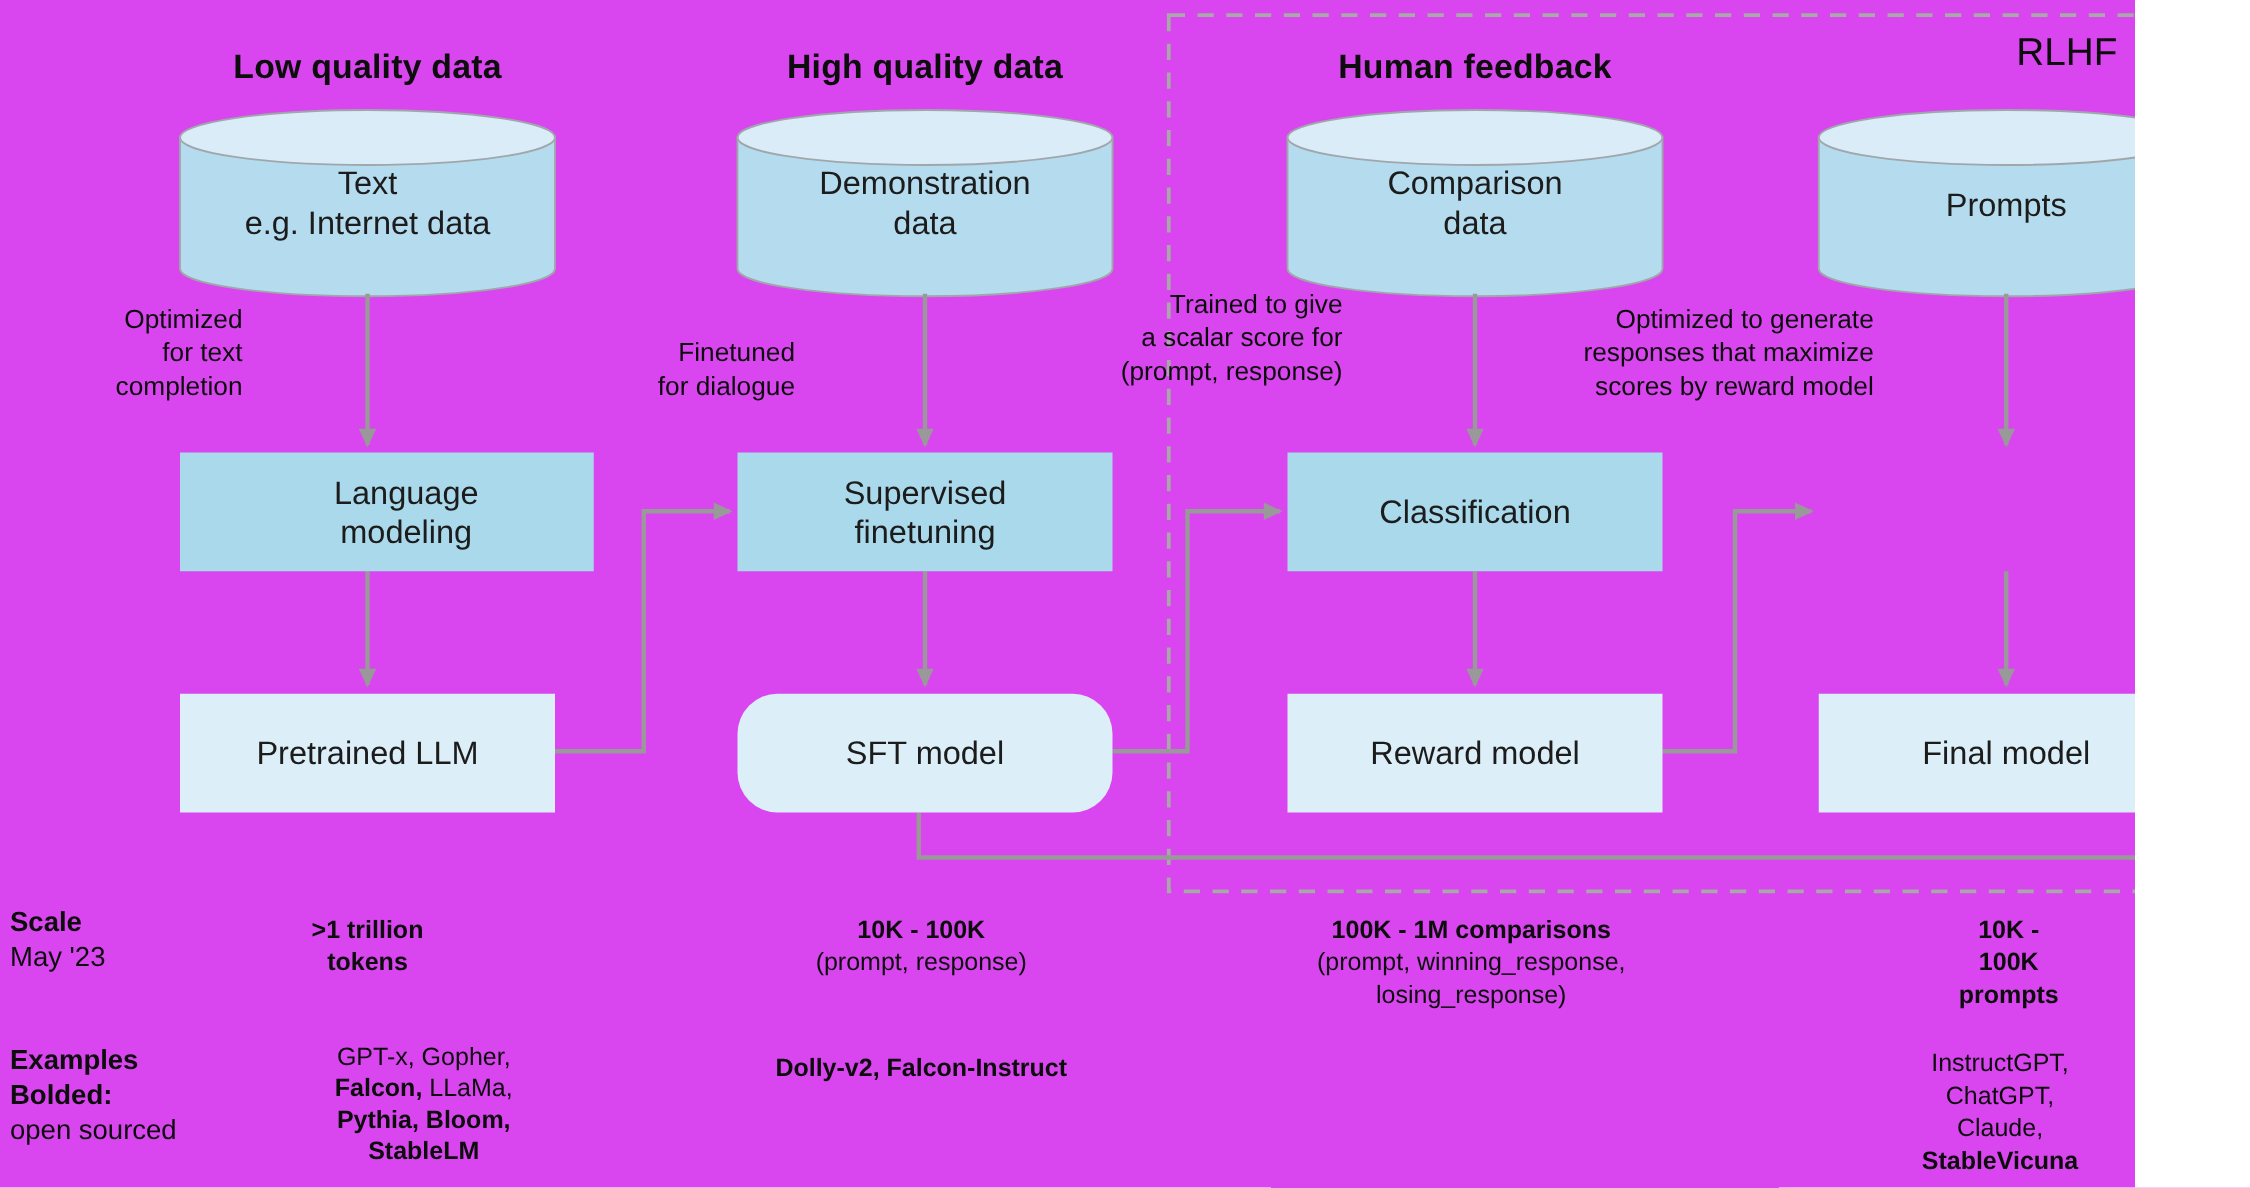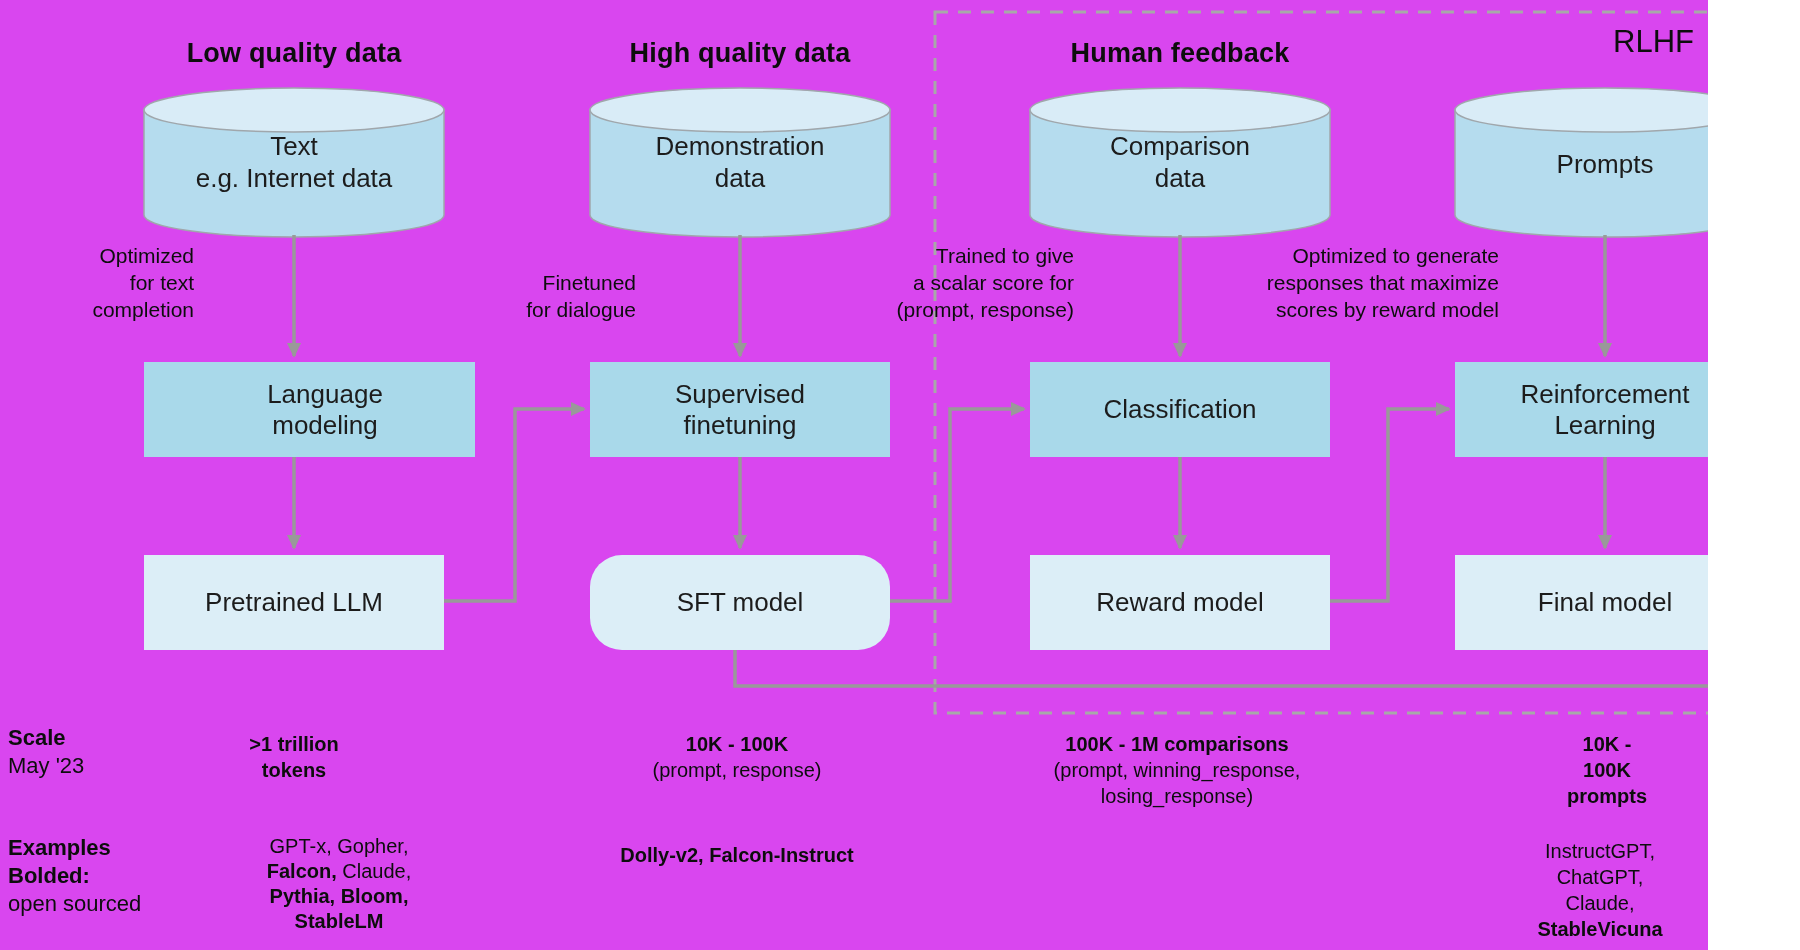--- a/index.html
+++ b/index.html
@@ -96,34 +96,32 @@
 data</div>
   <div class="abs cyl-label" style="left:1180px;top:130px;">Comparison
 data</div>
   <div class="abs cyl-label" style="left:1605px;top:148px;">Prompts</div>
 
   <div class="abs ann" style="right:1514px;top:242px;">Optimized
 for text
 completion</div>
   <div class="abs ann" style="right:1072px;top:269px;">Finetuned
 for dialogue</div>
-  <div class="abs ann" style="right:634px;top:242px;">Trained to give
+  <div class="abs ann" style="right:634px;top:230px;">Trained to give
 a scalar score for
 (prompt, response)</div>
   <div class="abs ann" style="right:209px;top:242px;">Optimized to generate
 responses that maximize
 scores by reward model</div>
 
   <div class="abs box proc" style="left:144px;top:362px;padding-left:31px;">Language
 modeling</div>
   <div class="abs box proc" style="left:590px;top:362px;">Supervised
 finetuning</div>
   <div class="abs box proc" style="left:1030px;top:362px;">Classification</div>
-  <div class="abs box proc" style="left:1455px;top:362px;">Reinforcement
-Learning</div>
 
   <div class="abs box outp" style="left:144px;top:555px;">Pretrained LLM</div>
   <div class="abs box outp" style="left:590px;top:555px;border-radius:32px;">SFT model</div>
   <div class="abs box outp" style="left:1030px;top:555px;">Reward model</div>
   <div class="abs box outp" style="left:1455px;top:555px;">Final model</div>
 
   <div class="abs rowlab" style="left:8px;top:724px;"><span class="b">Scale</span><span>
 May '23</span></div>
   <div class="abs foot center" style="left:294px;top:731px;"><span class="b">&gt;1 trillion
 tokens</span></div>
@@ -132,20 +130,20 @@
   <div class="abs foot center" style="left:1177px;top:731px;"><span class="b">100K - 1M comparisons</span><span>
 (prompt, winning_response,
 losing_response)</span></div>
   <div class="abs foot center" style="left:1607px;top:731px;"><span class="b">10K - 100K
 prompts</span></div>
 
   <div class="abs rowlab" style="left:8px;top:834px;"><span class="b">Examples
 Bolded:</span><span>
 open sourced</span></div>
   <div class="abs foot center" style="left:294px;top:834px;line-height:25px;margin-left:45px;"><span>GPT-x, Gopher,
-</span><span class="b">Falcon,</span><span> Claude,
+</span><span class="b">Falcon,</span><span> LLaMa,
 </span><span class="b">Pythia, Bloom,
 StableLM</span></div>
   <div class="abs foot center" style="left:737px;top:842px;"><span class="b">Dolly-v2, Falcon-Instruct</span></div>
   <div class="abs foot center" style="left:1600px;top:838px;"><span>InstructGPT, ChatGPT,
 Claude, </span><span class="b">StableVicuna</span></div>
 
 </div>
 
 </body></html>

